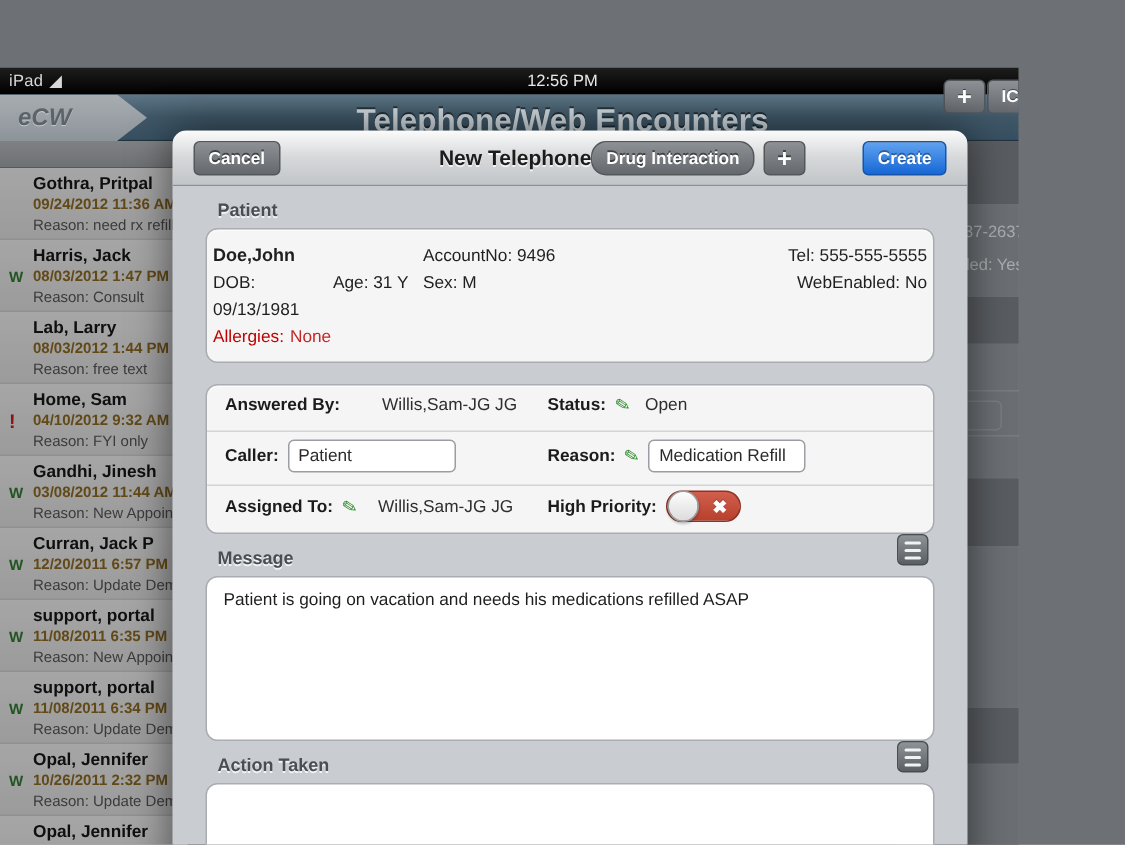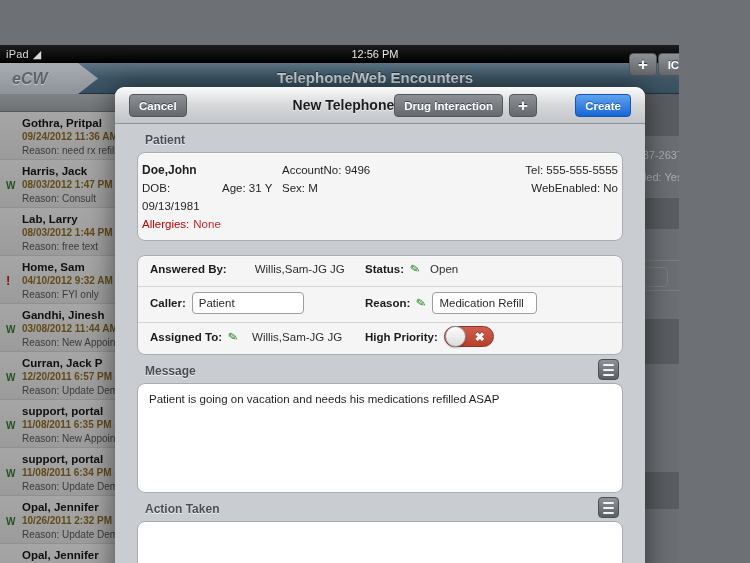--- a/index.html
+++ b/index.html
@@ -42,21 +42,21 @@
   .battery i { position: absolute; left: 1px; top: 1px; bottom: 1px; width: 18px; background: #d8d8d8; display: block; }
 
   
   .navbar {
     position: absolute; top: 18px; left: 0; width: 750px; height: 31px;
     background: linear-gradient(#5d7585, #3f5767 50%, #375061);
     border-bottom: 1px solid #22333f;
   }
   .navbar-title {
     position: absolute; left: 0; right: 0; top: 6px; text-align: center;
-    color: #cfd8de; font-size: 15px; font-weight: bold;
+    color: #cfd8de; font-size: 21px; font-weight: bold;
     text-shadow: 0 -1px 0 rgba(0,0,0,.5);
   }
   .ecw-tab {
     position: absolute; left: 0; top: 0; height: 31px; width: 98px;
     background: linear-gradient(#a8adb2, #8d9499);
     clip-path: polygon(0 0, 78px 0, 98px 50%, 78px 100%, 0 100%);
     display: flex; align-items: center; padding-left: 12px;
   }
   .ecw-tab span {
     font-style: italic; font-weight: bold; font-size: 16px; color: #5c6469;
@@ -140,32 +140,32 @@
     border: 1px solid #54575a; color: #fff;
     text-shadow: 0 -1px 0 rgba(0,0,0,.5); font-weight: bold;
   }
   .mb-btn.blue {
     background: linear-gradient(#5fa2ef, #1667d6);
     border: 1px solid #1355ac; color: #fff;
     text-shadow: 0 -1px 0 rgba(0,0,0,.35); font-weight: bold;
   }
   .mb-btn.plus { width: 28px; padding: 0; font-size: 17px; font-weight: bold; }
   .btn-cancel { left: 14px; }
-  .btn-drug { right: 142px; }
+  .btn-drug { right: 142px; border-radius: 10px; }
   .btn-plus { right: 108px; }
   .btn-create { right: 14px; }
 
   .modal-body { position: absolute; top: 37px; left: 0; right: 0; bottom: 0; padding: 0 22px; }
 
   .sec-label {
     font-size: 12px; font-weight: bold; color: #4a4d51;
     text-shadow: 0 1px 0 rgba(255,255,255,.75);
     padding: 9px 0 5px 8px;
   }
-  .sec-head { display: flex; align-items: center; justify-content: space-between; padding-right: 4px; }
+  .sec-head { display: flex; align-items: flex-start; justify-content: space-between; padding-right: 4px; }
   .sec-head .sec-label { padding-left: 8px; }
 
   .card {
     background: #f5f5f5; border: 1px solid #a9adb1; border-radius: 8px;
     box-shadow: 0 1px 1px rgba(255,255,255,.6) inset;
   }
 
   
   .patient-card { padding: 8px 4px 7px; }
   .pc-row { display: flex; align-items: baseline; font-size: 11.5px; color: #1f1f1f; line-height: 18px; }

